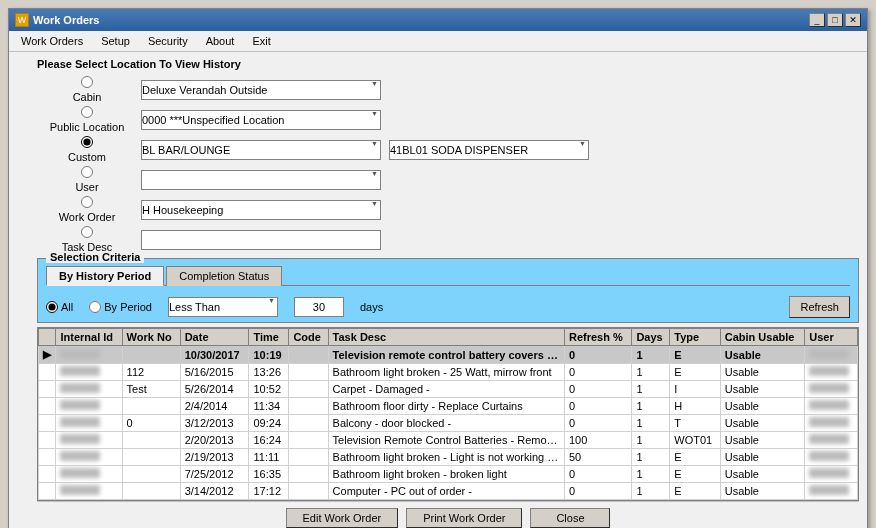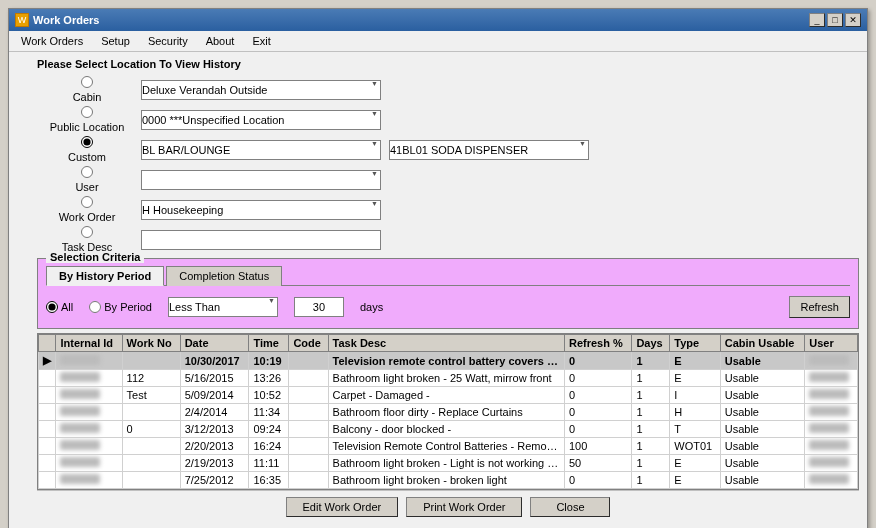--- a/index.html
+++ b/index.html
@@ -129,24 +129,24 @@
     }
     .text-input {
       height: 20px;
       border: 1px solid #808080;
       background: white;
       font-size: 11px;
       padding: 1px 4px;
     }
     .groupbox {
       border: 1px solid #808080;
-      padding: 6px 8px 6px 8px;
+      padding: 6px 8px 0 8px;
       margin-bottom: 4px;
       position: relative;
-      background: #f0abfc;
+      background: #7dd3fc;
     }
     .groupbox-title {
       position: absolute;
       top: -8px;
       left: 8px;
       background: #f0f0f0;
       padding: 0 4px;
       font-size: 11px;
       font-weight: bold;
     }
@@ -434,21 +434,21 @@
               <td>0</td>
               <td>1</td>
               <td>E</td>
               <td>Usable</td>
               <td><span style="display:inline-block;width:40px;height:10px;background:#bbb;border-radius:2px;filter:blur(2px);"></span></td>
             </tr>
             <tr>
               <td></td>
               <td><span style="display:inline-block;width:40px;height:10px;background:#bbb;border-radius:2px;filter:blur(2px);"></span></td>
               <td>Test</td>
-              <td>5/09/2014</td>
+              <td>5/26/2014</td>
               <td>10:52</td>
               <td></td>
               <td>Carpet - Damaged -</td>
               <td>0</td>
               <td>1</td>
               <td>I</td>
               <td>Usable</td>
               <td><span style="display:inline-block;width:40px;height:10px;background:#bbb;border-radius:2px;filter:blur(2px);"></span></td>
             </tr>
             <tr>
@@ -508,20 +508,34 @@
               <td><span style="display:inline-block;width:40px;height:10px;background:#bbb;border-radius:2px;filter:blur(2px);"></span></td>
             </tr>
             <tr>
               <td></td>
               <td><span style="display:inline-block;width:40px;height:10px;background:#bbb;border-radius:2px;filter:blur(2px);"></span></td>
               <td></td>
               <td>7/25/2012</td>
               <td>16:35</td>
               <td></td>
               <td>Bathroom light broken - broken light</td>
+              <td>0</td>
+              <td>1</td>
+              <td>E</td>
+              <td>Usable</td>
+              <td><span style="display:inline-block;width:40px;height:10px;background:#bbb;border-radius:2px;filter:blur(2px);"></span></td>
+            </tr>
+            <tr>
+              <td></td>
+              <td><span style="display:inline-block;width:40px;height:10px;background:#bbb;border-radius:2px;filter:blur(2px);"></span></td>
+              <td></td>
+              <td>3/14/2012</td>
+              <td>17:12</td>
+              <td></td>
+              <td>Computer - PC out of order -</td>
               <td>0</td>
               <td>1</td>
               <td>E</td>
               <td>Usable</td>
               <td><span style="display:inline-block;width:40px;height:10px;background:#bbb;border-radius:2px;filter:blur(2px);"></span></td>
             </tr>
           </tbody>
       </table>
     </div>
 

